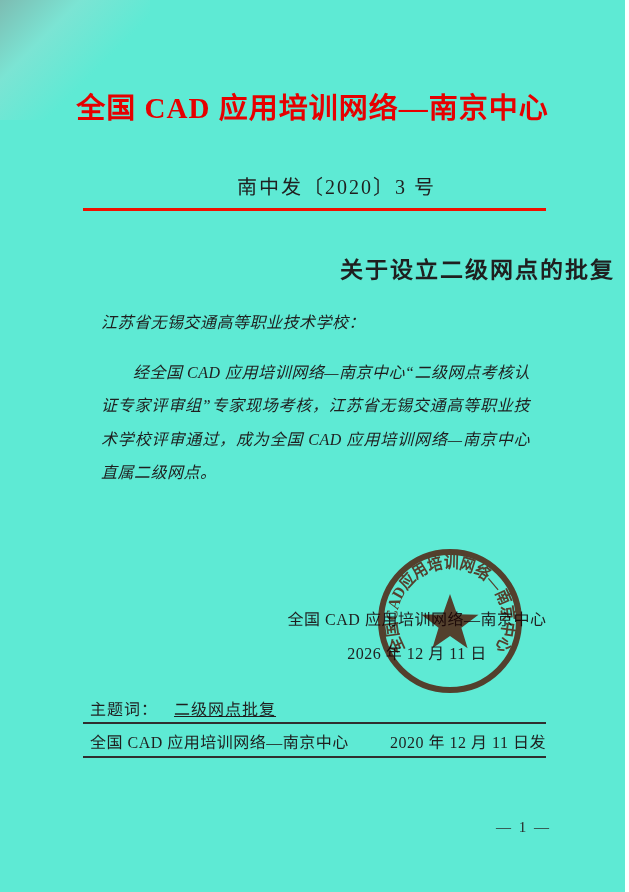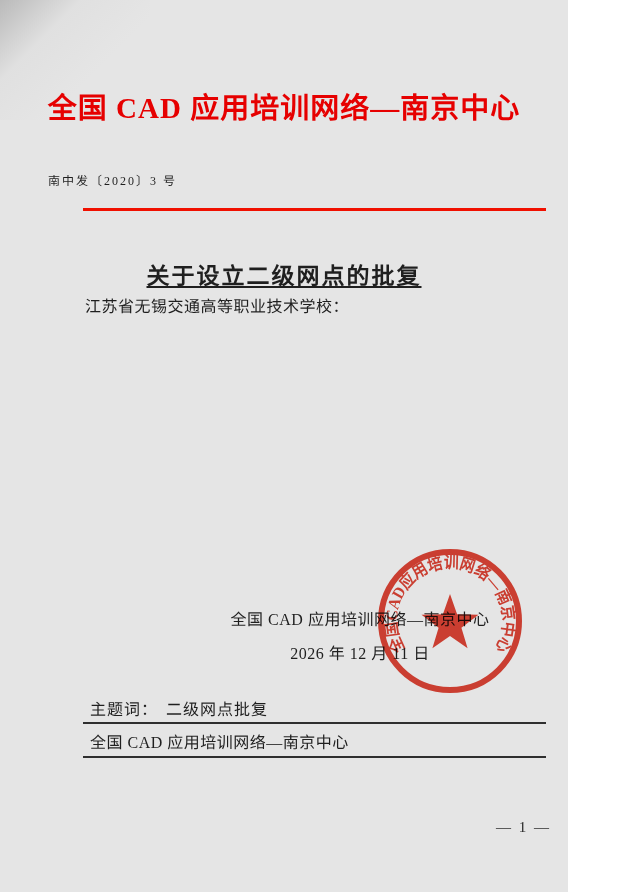--- a/index.html
+++ b/index.html
@@ -2,23 +2,23 @@
 <html lang="zh-CN"><head>
 <meta charset="utf-8">
 <style>
   html, body {
     margin: 0;
     padding: 0;
     background: #ffffff;
   }
   .page {
     position: relative;
-    width: 568px;
+    width: 625px;
     height: 892px;
-    background: #e5e5e5;
+    background: #5eead4;
     overflow: hidden;
     font-family: "Liberation Serif", "DejaVu Serif", serif;
     color: #1f1f1f;
   }
   
   .page::before {
     content: "";
     position: absolute;
     left: 0; top: 0;
     width: 150px; height: 120px;
@@ -33,53 +33,53 @@
     font-size: 29px;
     font-weight: bold;
     color: #e60000;
     letter-spacing: 1px;
     white-space: nowrap;
   }
   .doc-number {
     position: absolute;
     left: 0; right: 0;
     top: 171px;
-    font-size: 12px;
+    text-align: center;
+    font-size: 20px;
     letter-spacing: 2px;
     margin-left: 48px;
   }
   .red-rule {
     position: absolute;
     left: 83px;
     top: 208px;
     width: 463px;
     height: 3px;
     background: #f01000;
   }
   .doc-title {
     position: absolute;
     left: 0; right: 0;
     top: 241px;
-    margin: 16px;
-    text-align: center;
+    margin: 10px;
+    text-align: right;
     font-size: 23px;
     font-weight: bold;
     letter-spacing: 2px;
-    text-decoration: underline;
   }
   .body-text {
     position: absolute;
     left: 85px;
     top: 290px;
     width: 461px;
     font-size: 16px;
     line-height: 33.5px;
     letter-spacing: 0.5px;
   }
-  .body-text p { margin: 0; }
+  .body-text p { margin: 16px; font-style: italic; }
   .para.indent { text-indent: 2em; text-align: justify; }
   .signature-block {
     position: absolute;
     right: 77px;
     top: 603px;
     width: 262px;
     text-align: center;
     font-size: 16px;
     line-height: 34px;
     letter-spacing: 0.5px;
@@ -100,21 +100,21 @@
     font-weight: bold;
     fill: #dd2b1a;
   }
   .subject-line {
     position: absolute;
     left: 90px;
     top: 696px;
     font-size: 16px;
     letter-spacing: 1px;
   }
-  .subject-line .subject-value { margin-left: 8px; }
+  .subject-line .subject-value { margin-left: 16px; text-decoration: underline; }
   .black-rule {
     position: absolute;
     left: 83px;
     width: 463px;
     height: 1.6px;
     background: #2f2f2f;
   }
   .rule-1 { top: 722px; }
   .rule-2 { top: 756px; }
   .footer-issuer-line {
@@ -145,20 +145,21 @@
   <div class="org-title">全国 CAD 应用培训网络—南京中心</div>
 
   <div class="doc-number">南中发〔2020〕3 号</div>
 
   <div class="red-rule"></div>
 
   <h1 class="doc-title">关于设立二级网点的批复</h1>
 
   <div class="body-text">
     <p class="salutation">江苏省无锡交通高等职业技术学校：</p>
+    <p class="para indent">经全国 CAD 应用培训网络—南京中心“二级网点考核认证专家评审组”专家现场考核，江苏省无锡交通高等职业技术学校评审通过，成为全国 CAD 应用培训网络—南京中心直属二级网点。</p>
   </div>
 
   <div class="signature-block">
     <div class="signature-org">全国 CAD 应用培训网络—南京中心</div>
     <div class="signature-date">2026 年 12 月 11 日</div>
   </div>
 
   <svg class="seal" viewBox="0 0 150 150" aria-hidden="true">
     <circle cx="75" cy="75" r="69" fill="none" stroke="#dd2b1a" stroke-width="6"></circle>
     <path id="sealTextArc" d="M 31.6,105.4 A 53,53 0 1 1 118.4,105.4" fill="none"></path>
@@ -169,19 +170,20 @@
   </svg>
 
   <div class="subject-line">
     <span class="subject-label">主题词：</span><span class="subject-value">二级网点批复</span>
   </div>
 
   <div class="black-rule rule-1"></div>
 
   <div class="footer-issuer-line">
     <span>全国 CAD 应用培训网络—南京中心</span>
+    <span>2020 年 12 月 11 日发</span>
   </div>
 
   <div class="black-rule rule-2"></div>
 
   <div class="page-number">— 1 —</div>
 
 </div>
 
 </body></html>

